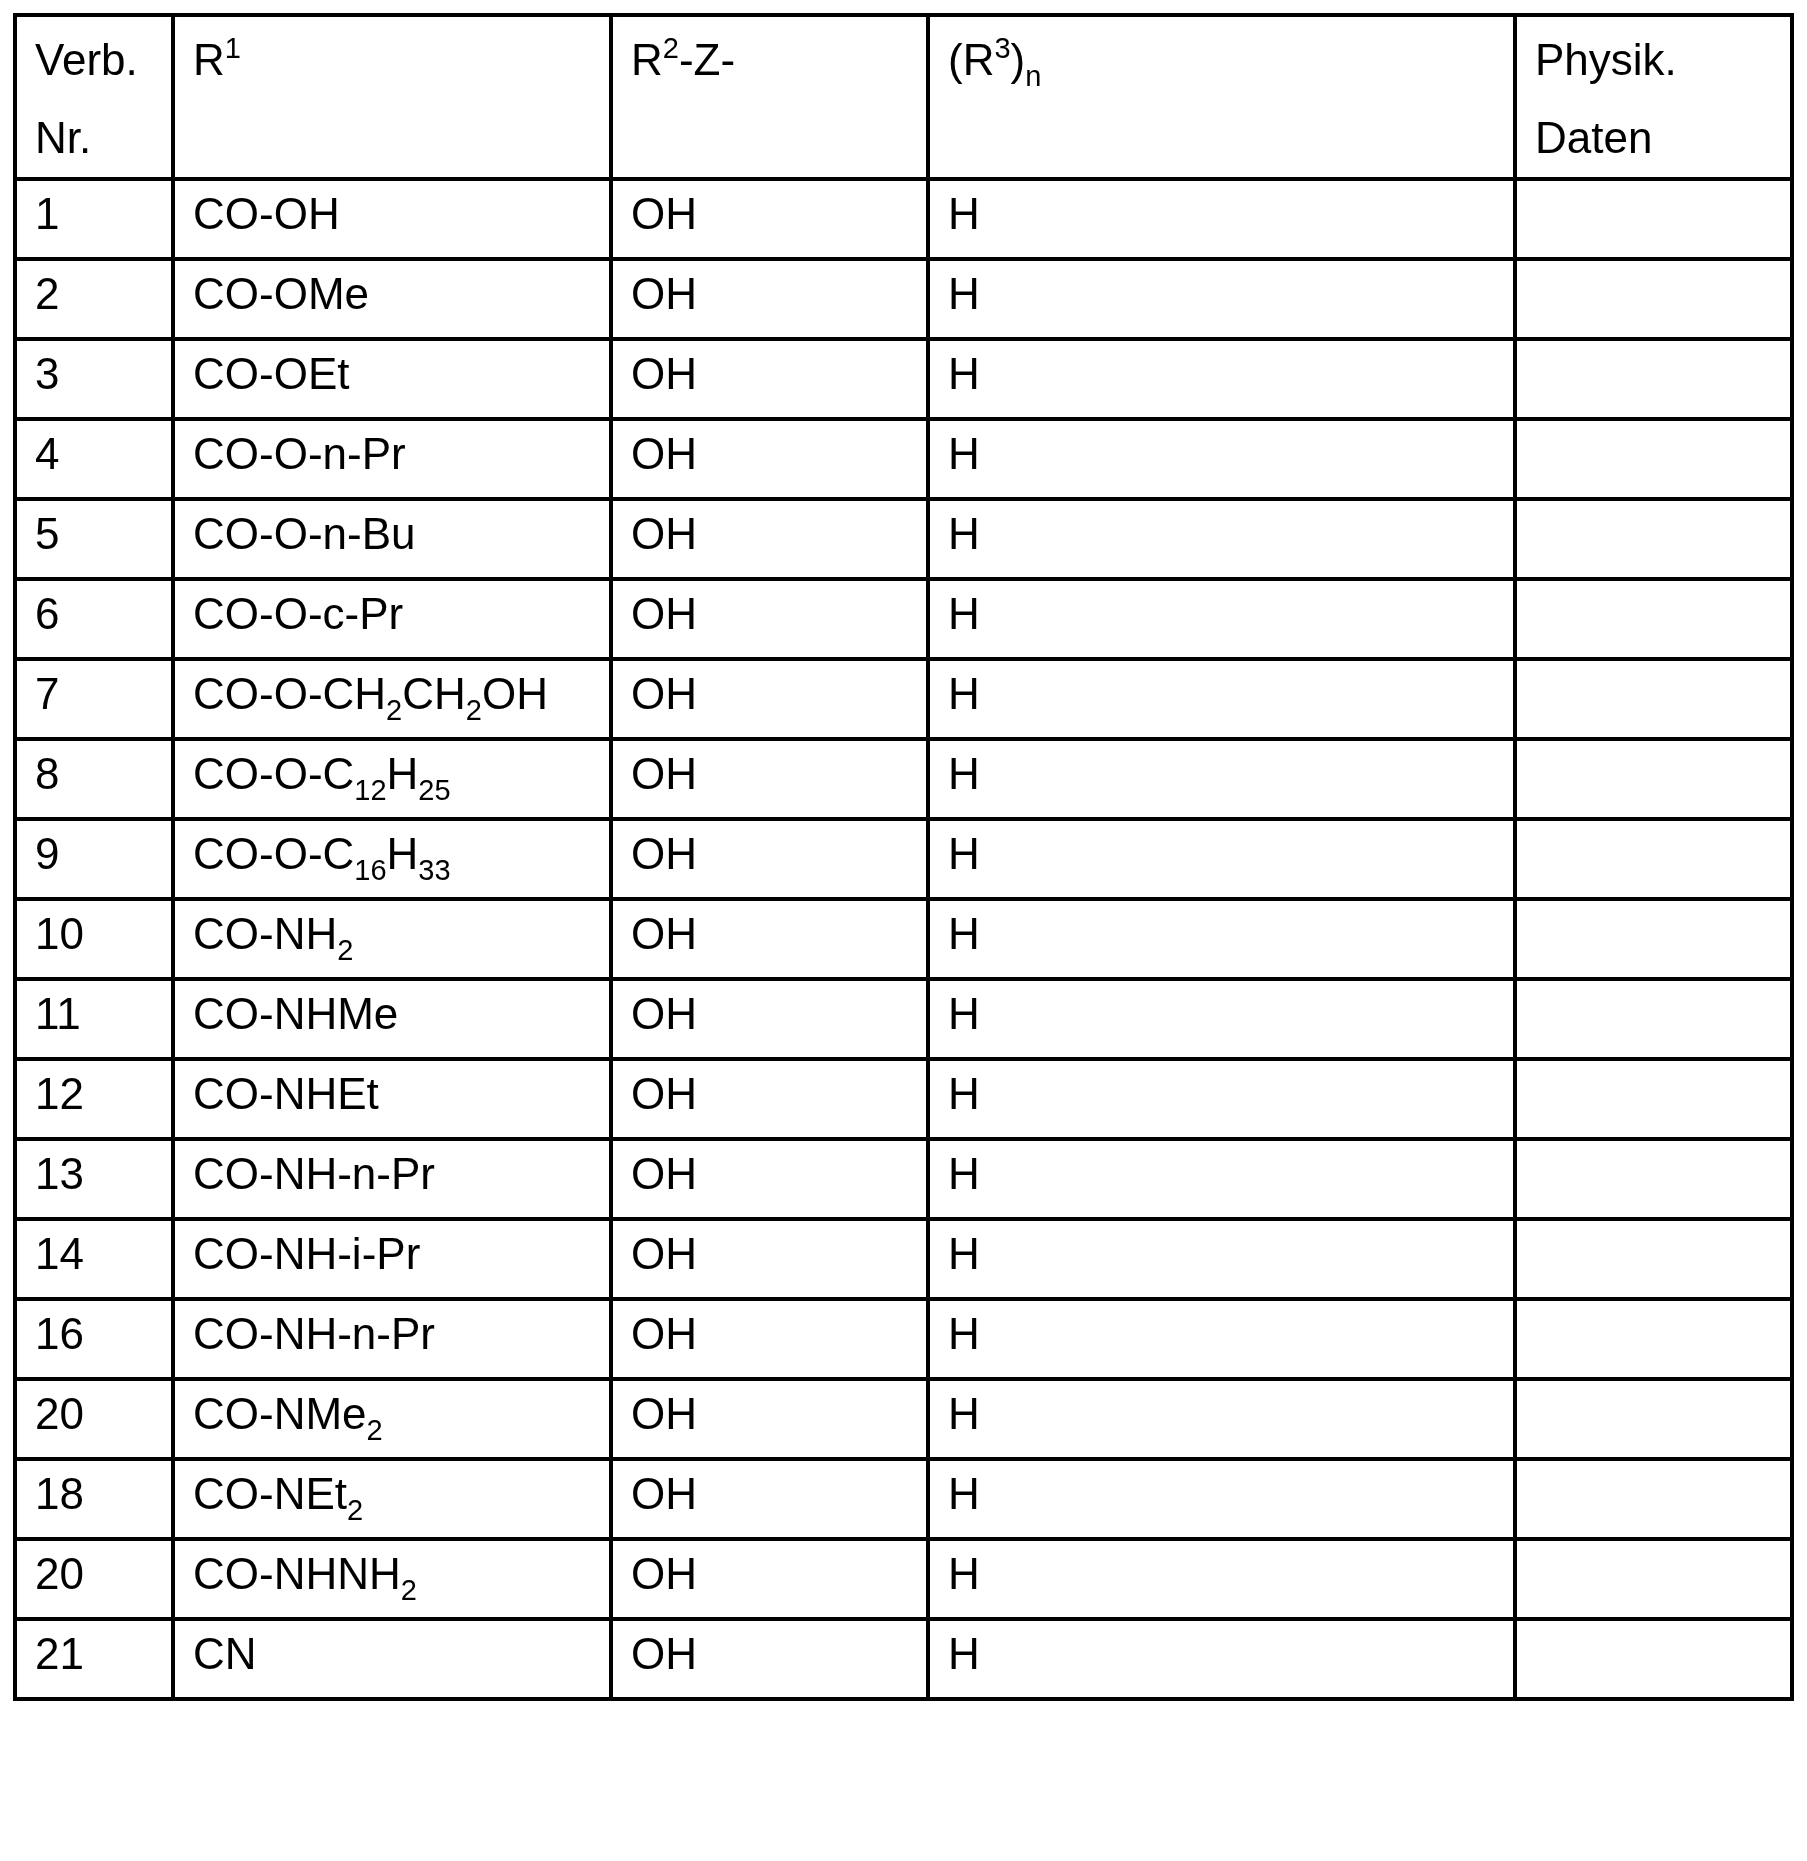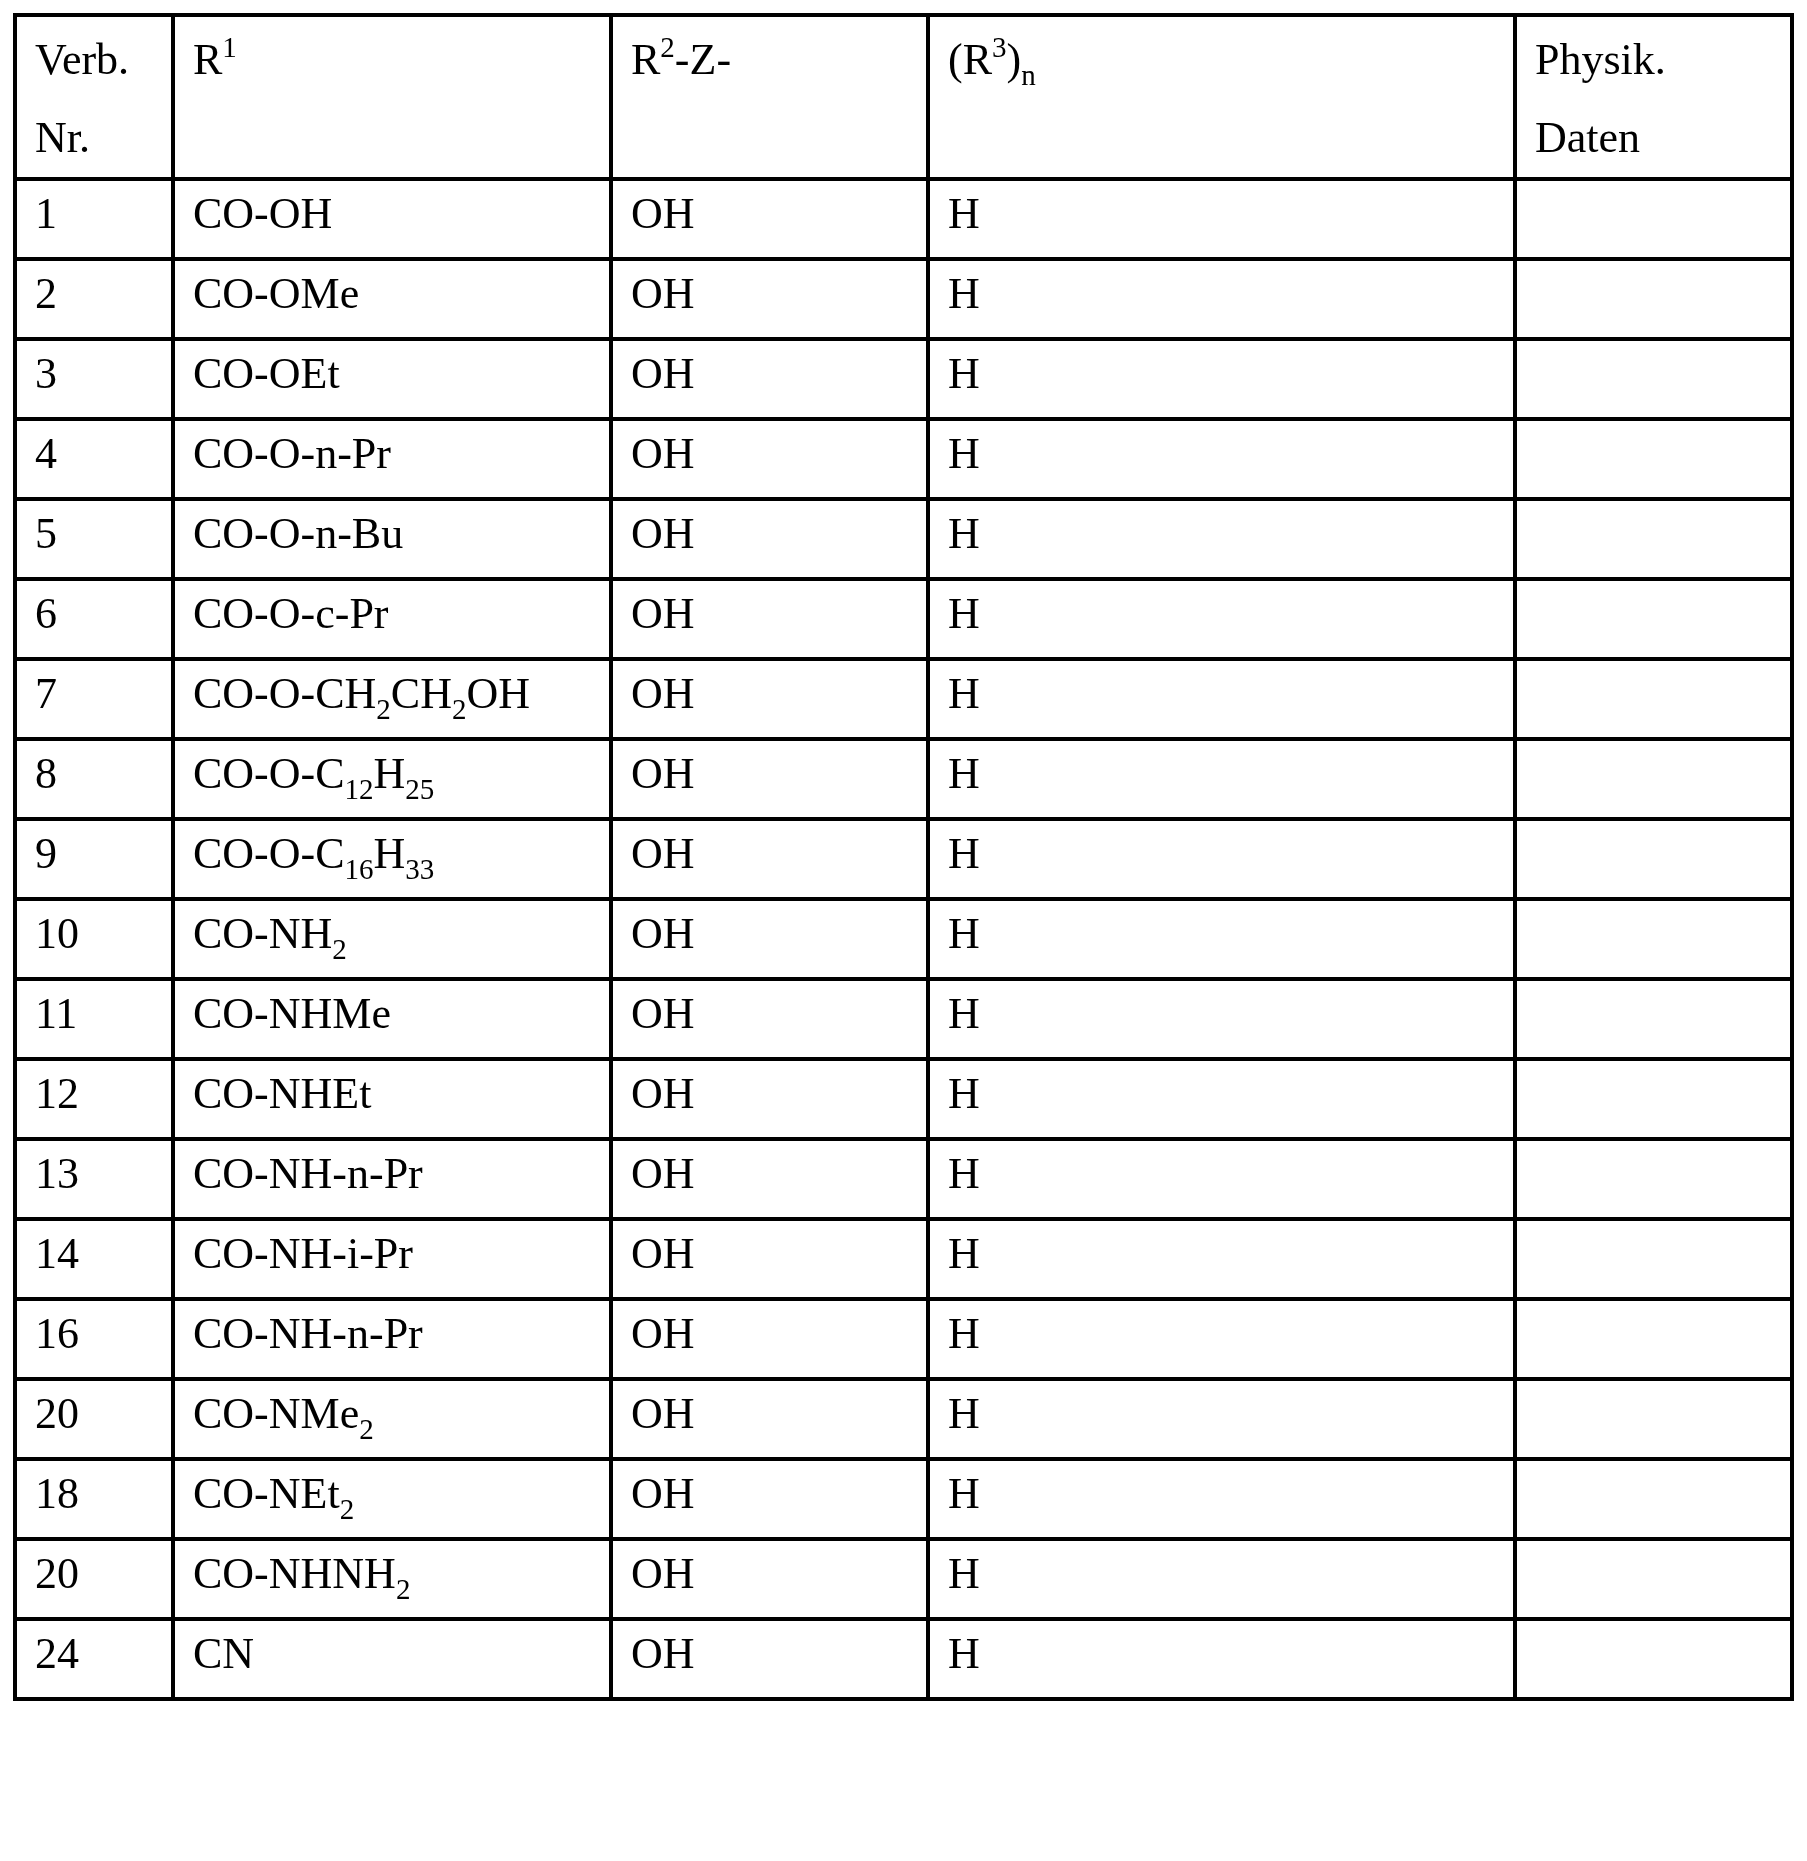--- a/index.html
+++ b/index.html
@@ -6,21 +6,21 @@
     margin: 0;
     padding: 0;
     background: #ffffff;
   }
   .page {
     position: relative;
     width: 1807px;
     height: 1861px;
     background: #ffffff;
     overflow: hidden;
-    font-family: Liberation Serif, serif;
+    font-family: Liberation Sans, sans-serif;
     color: #000;
   }
   table.doc-table {
     position: absolute;
     left: 13px;
     top: 13px;
     width: 1777px;
     border-collapse: collapse;
     table-layout: fixed;
     border: 2px solid #000;
@@ -215,21 +215,21 @@
           <td></td>
         </tr>
         <tr>
           <td>20</td>
           <td>CO-NHNH<span class="sub">2</span></td>
           <td>OH</td>
           <td>H</td>
           <td></td>
         </tr>
         <tr>
-          <td>24</td>
+          <td>21</td>
           <td>CN</td>
           <td>OH</td>
           <td>H</td>
           <td></td>
         </tr>
       </tbody>
   </table>
 </div>
 
 </body></html>

